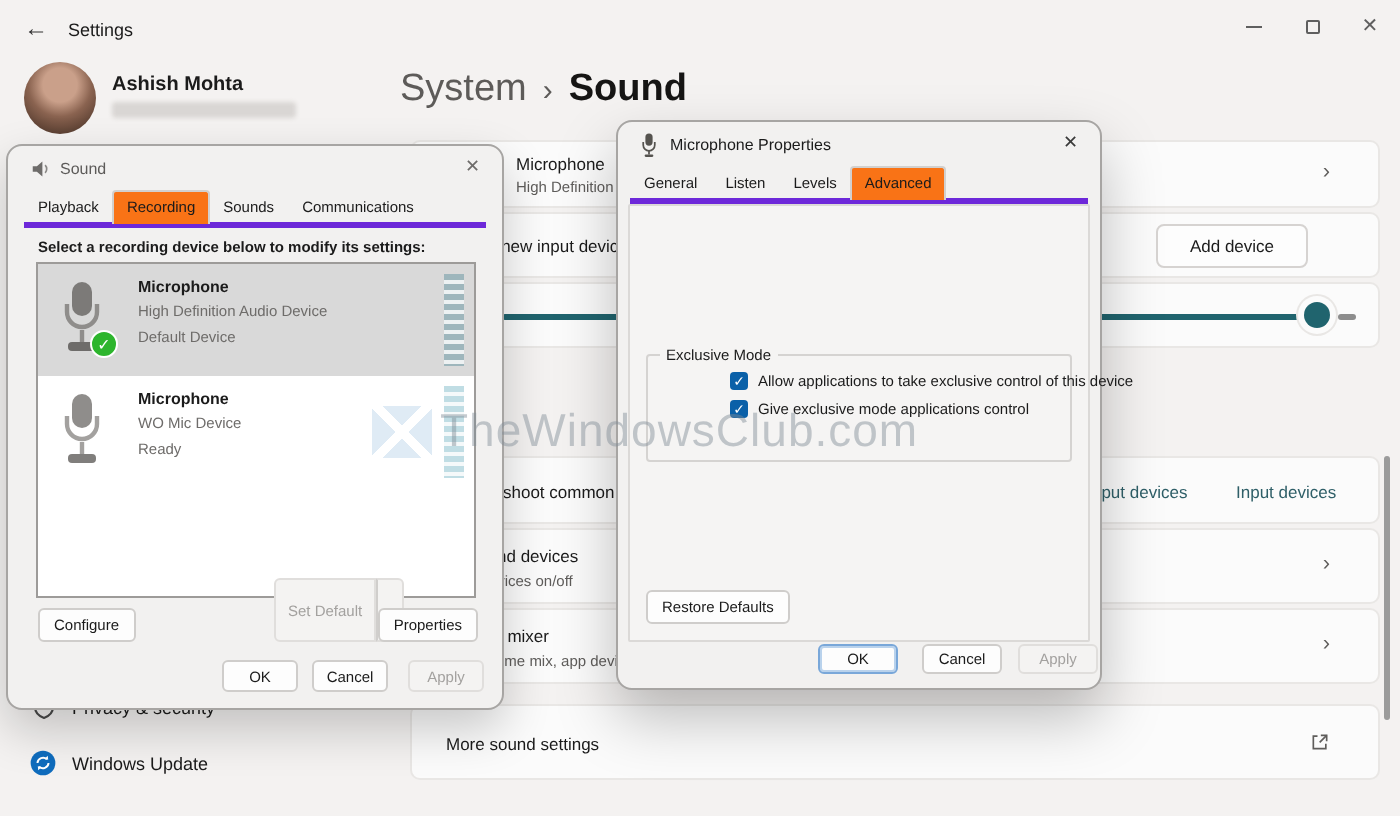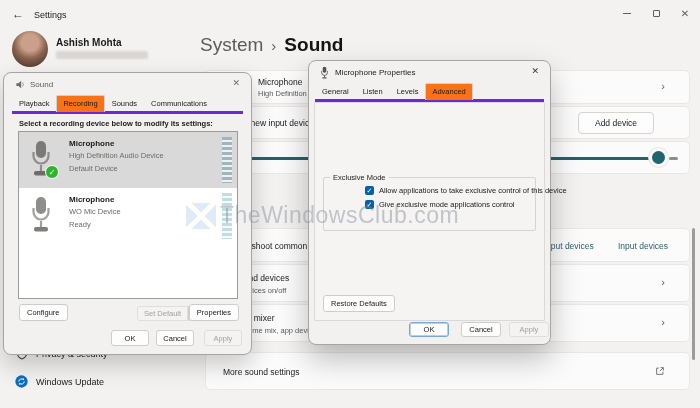--- a/index.html
+++ b/index.html
@@ -70,21 +70,21 @@
   .dev-row.sel{background:#d9d9d9;}
   .dev-name{position:absolute;left:50px;top:7px;font-size:8px;font-weight:bold;color:#1b1b1b;white-space:nowrap;}
   .dev-l2{position:absolute;left:50px;top:19px;font-size:7.5px;color:#6e6c6a;white-space:nowrap;}
   .dev-l3{position:absolute;left:50px;top:32px;font-size:7.5px;color:#6e6c6a;white-space:nowrap;}
   .meter{position:absolute;right:5px;top:5px;width:10px;height:46px;}
   .meter.m1{background:repeating-linear-gradient(to bottom,#9eb6bc 0 3px,#edf1f2 3px 5px);}
   .meter.m2{background:repeating-linear-gradient(to bottom,#c0dde4 0 3px,#f5f9fa 3px 5px);}
   .badge{position:absolute;left:26px;top:33px;width:14px;height:14px;border-radius:50%;background:#2db52d;
          border:1.5px solid #fff;color:#fff;font-size:8px;display:flex;align-items:center;justify-content:center;}
 
-  .split-btn{position:absolute;left:133px;bottom:33px;display:flex;height:15px;text-align:right;}
+  .split-btn{position:absolute;left:133px;bottom:33px;display:flex;height:32px;text-align:right;}
   .split-main{background:#f4f3f2;border:1px solid #e0dedc;border-radius:3px 0 0 3px;color:#a3a19f;
         font-size:7.5px;display:flex;align-items:center;padding:0 6px;}
   .split-arrow{background:#f4f3f2;border:1px solid #e0dedc;border-left:1px solid #d0cecc;border-radius:0 3px 3px 0;
         color:#a3a19f;font-size:6px;display:flex;align-items:center;justify-content:center;width:14px;}
 
   
   .page-panel{position:absolute;left:5px;right:5px;top:41px;bottom:23px;background:#f5f4f3;
         border:1px solid #dbd9d7;border-radius:1px;}
   .fieldset{position:absolute;left:8px;right:8px;border:1px solid #d5d3d1;border-radius:2px;}
   .legend{position:absolute;top:-5px;left:6px;background:#f5f4f3;padding:0 3px;font-size:7.5px;color:#1b1b1b;white-space:nowrap;}

